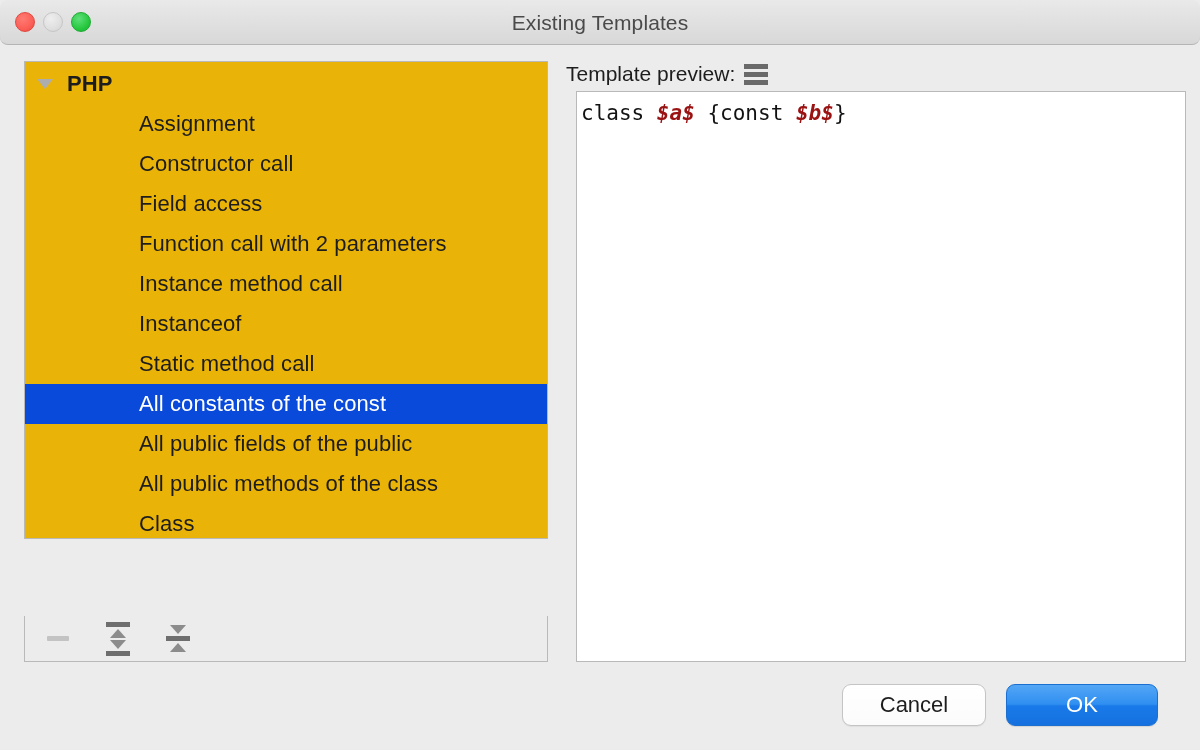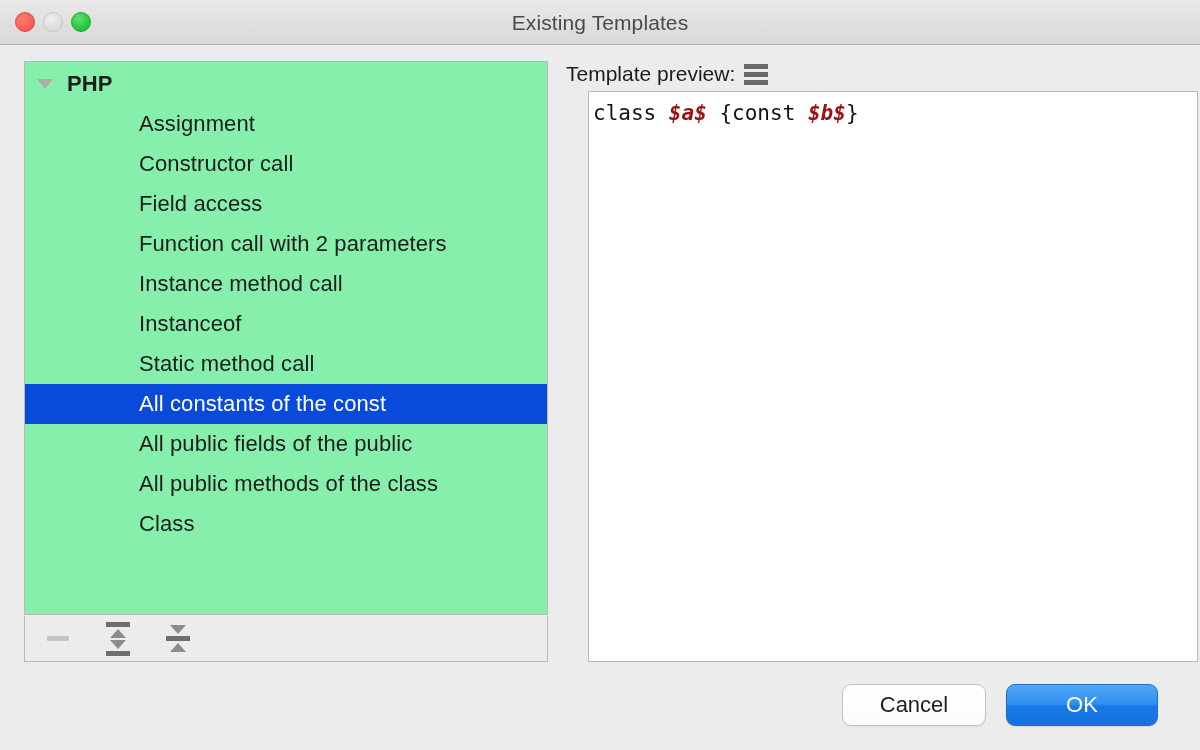--- a/index.html
+++ b/index.html
@@ -25,20 +25,21 @@
 
   
   .titlebar {
     position: absolute;
     left: 0; top: 0;
     width: 1200px;
     height: 45px;
     background: linear-gradient(to bottom, #e9e9e9 0%, #d8d8d8 100%);
     border-bottom: 1px solid #b4b4b4;
     box-sizing: border-box;
+    border-radius: 8px;
   }
   .traffic-lights {
     position: absolute;
     left: 15px; top: 12px;
     display: flex;
     gap: 8px;
     align-items: center;
   }
   .light {
     width: 20px; height: 20px;
@@ -68,22 +69,22 @@
     color: #4a4a4a;
     letter-spacing: 0.1px;
     user-select: none;
   }
 
   
   .tree-panel {
     position: absolute;
     left: 24px; top: 61px;
     width: 524px;
-    height: 554px;
-    background: #86efac;
+    height: 478px;
+    background: #eab308;
     border: 1px solid #b9b9b9;
     box-sizing: border-box;
     overflow: hidden;
   }
   .tree-rows {
     position: relative;
     padding-top: 2px;
   }
   .tree-row {
     position: relative;
@@ -192,21 +193,21 @@
     gap: 3px;
     margin-top: 2px;
   }
   .hamburger span {
     display: block;
     width: 24px; height: 5px;
     background: #6a6a6a;
   }
   .preview-box {
     position: absolute;
-    left: 588px; top: 91px;
+    left: 576px; top: 91px;
     width: 610px;
     height: 571px;
     background: #ffffff;
     border: 1px solid #b9b9b9;
     box-sizing: border-box;
     padding: 7px 0 0 4px;
     overflow: hidden;
   }
   .code-line {
     font-family: "DejaVu Sans Mono", "Liberation Mono", monospace;

